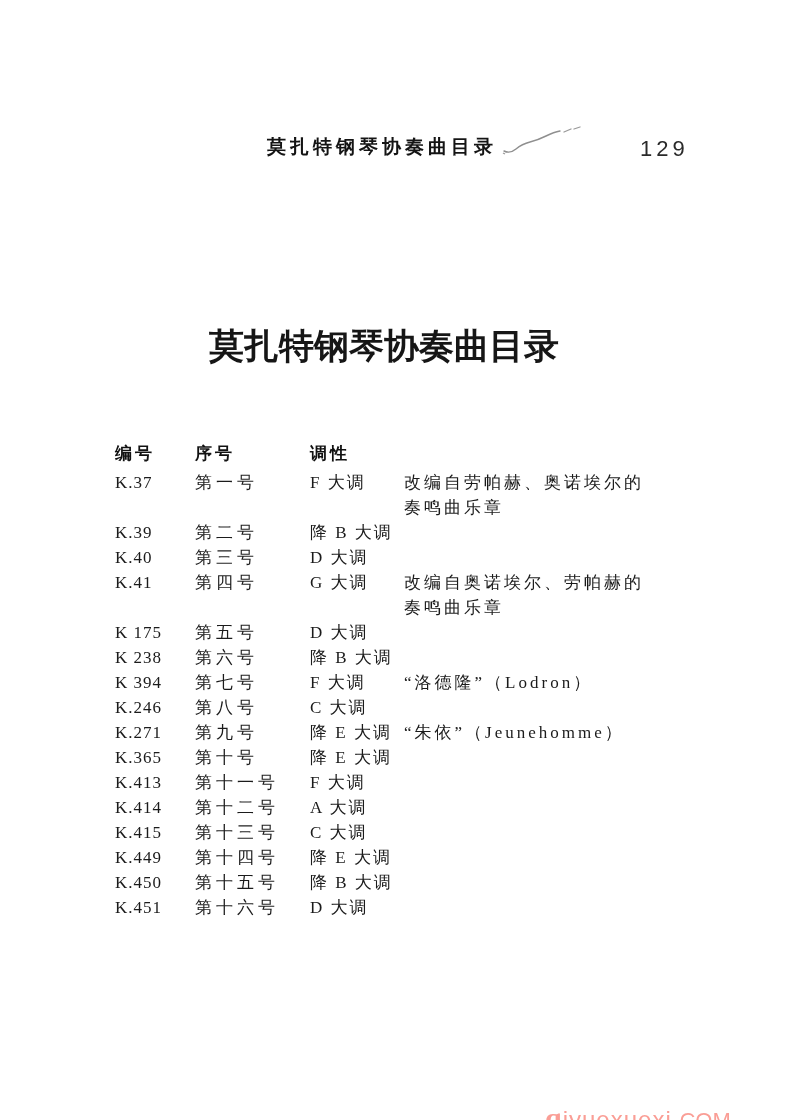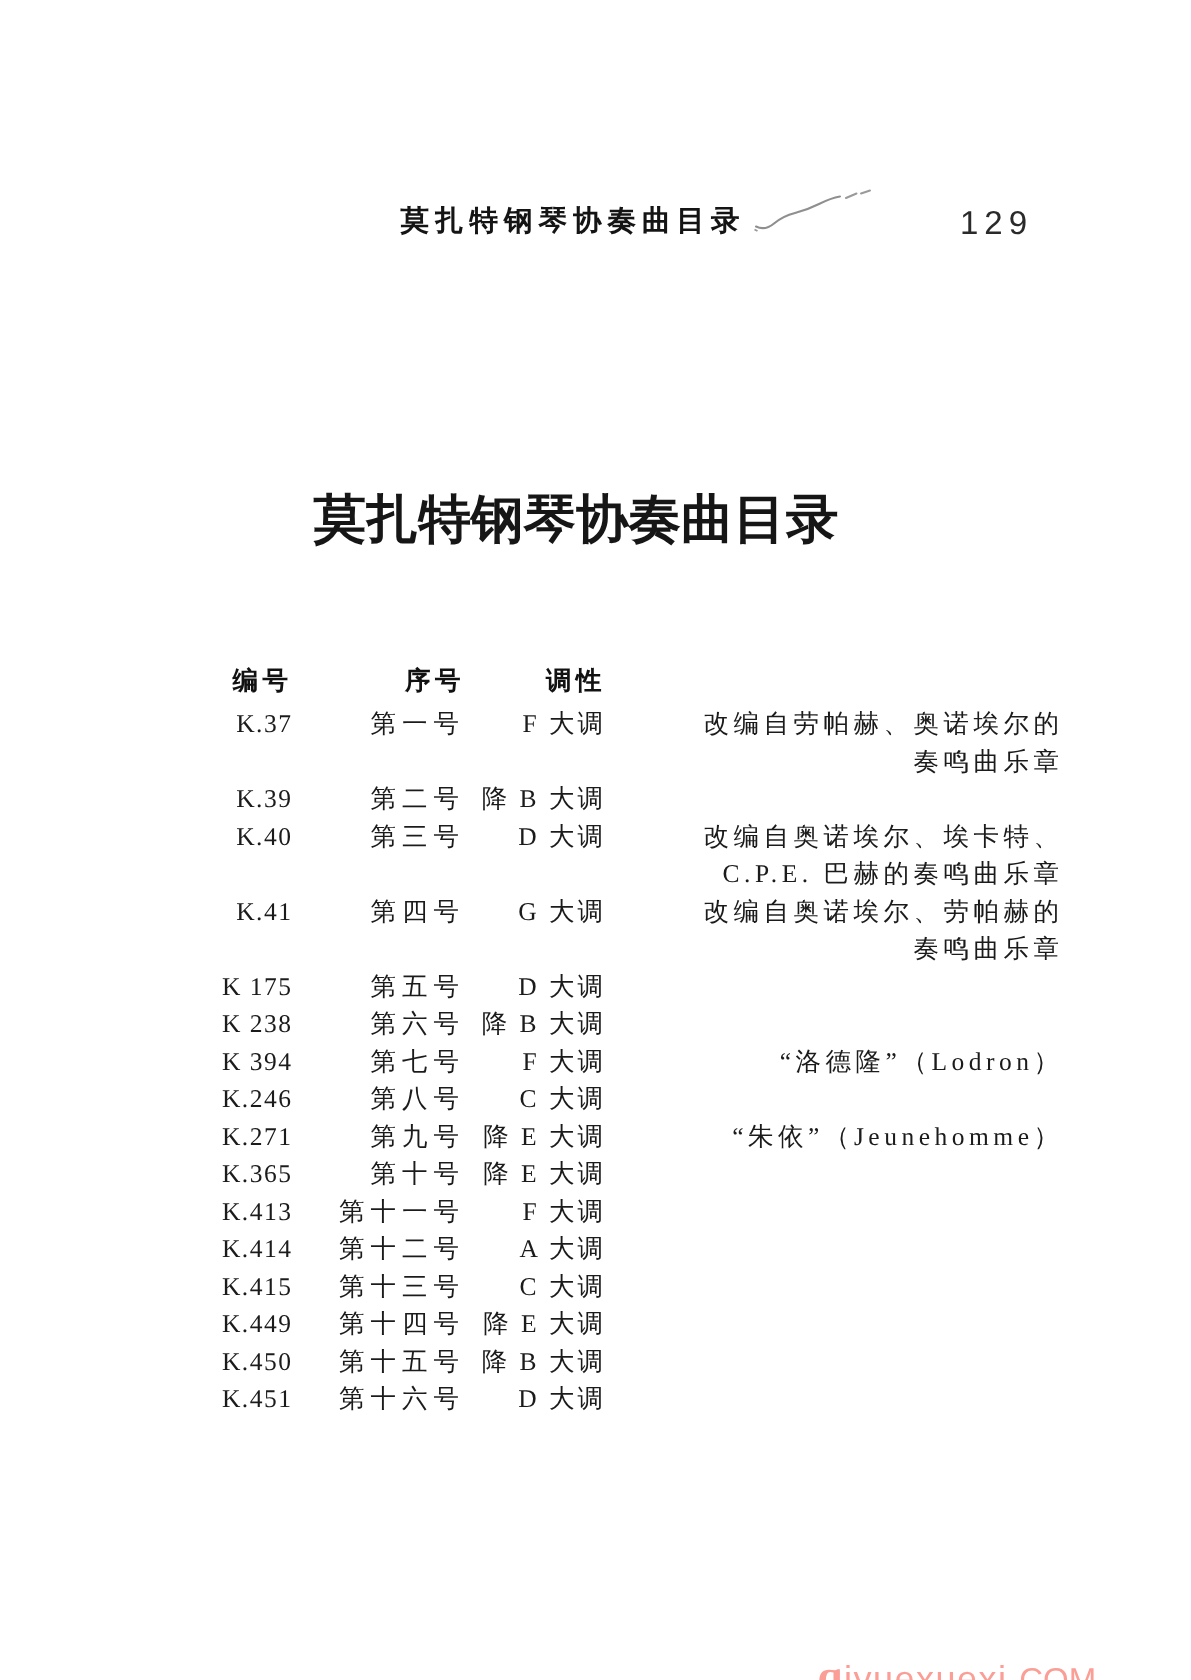--- a/index.html
+++ b/index.html
@@ -21,21 +21,21 @@
   .scribble{position:absolute;top:124px;left:500px;}
   
   .main-title{
     position:absolute;top:300px;left:209px;
     font-family:"Liberation Sans",sans-serif;font-weight:600;
     font-size:35px;letter-spacing:0px;color:#161616;white-space:nowrap;
   }
   
   .catalog{
     position:absolute;left:115px;top:441px;width:600px;
-    font-size:17px;line-height:25px;text-align:right;
+    font-size:17px;line-height:25px;
   }
   .t-row{display:flex;align-items:flex-start;}
   .t-head{
     font-family:"Liberation Sans",sans-serif;font-weight:bold;
     letter-spacing:3px;margin-bottom:4px;color:#111;
   }
   .c1{width:80px;flex:none;letter-spacing:1px;}
   .c2{width:115px;flex:none;letter-spacing:4px;}
   .c3{width:94px;flex:none;letter-spacing:2px;white-space:nowrap;}
   .c4{width:305px;flex:none;letter-spacing:3px;white-space:pre-line;}
@@ -89,22 +89,20 @@
     <div class="t-row">
       <div class="c1">K.39</div>
       <div class="c2">第二号</div>
       <div class="c3">降 B 大调</div>
     </div>
 
     <div class="t-row">
       <div class="c1">K.40</div>
       <div class="c2">第三号</div>
       <div class="c3">D 大调</div>
-      <div class="c4">改编自奥诺埃尔、埃卡特、
-C.P.E. 巴赫的奏鸣曲乐章</div>
     </div>
 
     <div class="t-row">
       <div class="c1">K.41</div>
       <div class="c2">第四号</div>
       <div class="c3">G 大调</div>
       <div class="c4">改编自奥诺埃尔、劳帕赫的
 奏鸣曲乐章</div>
     </div>
 

